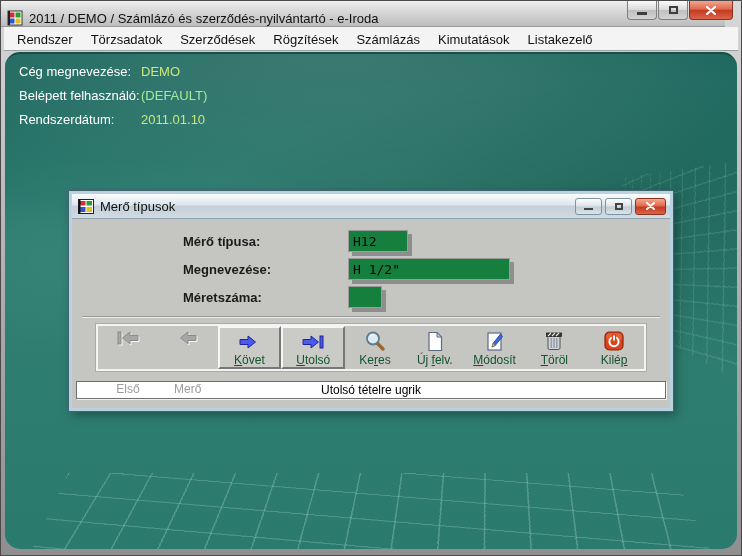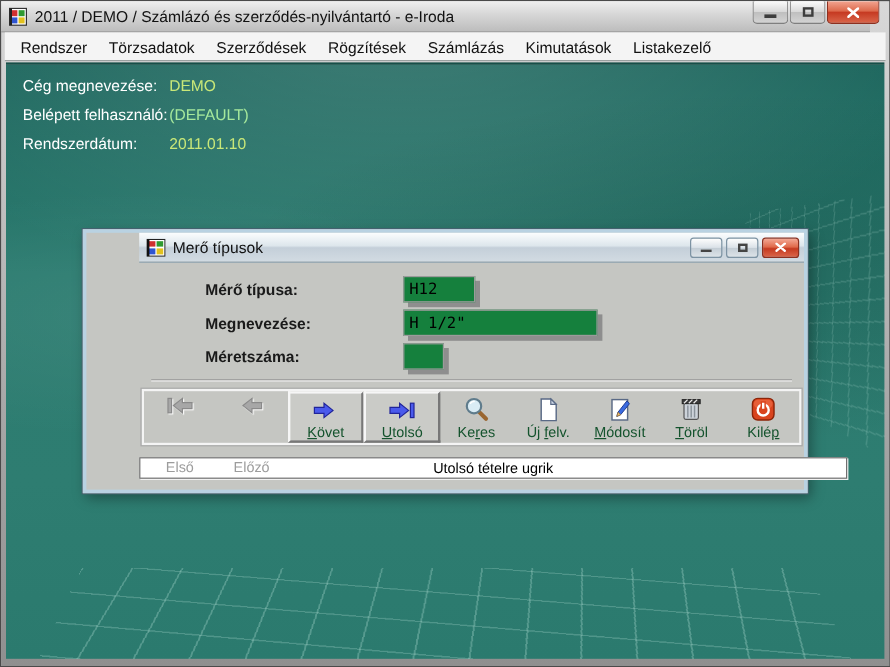--- a/index.html
+++ b/index.html
@@ -4,21 +4,21 @@
 <style>
   * { margin:0; padding:0; box-sizing:border-box; }
   html,body { width:742px; height:556px; overflow:hidden; font-family:"Liberation Sans",sans-serif; }
 
   
   .window { position:relative; width:742px; height:556px;
     background:linear-gradient(180deg,#d8d8d8,#a8a8a8 60%,#8f8f8f);
     border:1px solid #4a4a4a; }
   .titlebar { position:absolute; top:0; left:0; right:16px; height:26px;
     background:linear-gradient(180deg,#efefef,#d6d6d6 45%,#bdbdbd);
-    border-bottom:1px solid #9a9a9a; display:flex; align-items:center; padding-left:6px; }
+    border-bottom:1px solid #9a9a9a; display:flex; align-items:flex-end; padding-left:6px; }
   .titlebar-text { font-size:13px; color:#111; margin-left:6px; white-space:nowrap; }
 
   .win-controls { position:absolute; top:0; right:8px; display:flex; gap:1px; z-index:30; }
   .wc-btn { width:30px; height:19px; border:1px solid #7f7f7f; border-top:none;
     border-radius:0 0 4px 4px; background:linear-gradient(180deg,#fbfbfb,#d9d9d9 48%,#bfbfbf 52%,#d3d3d3);
     display:flex; align-items:center; justify-content:center; }
   .wc-btn.close { width:44px; background:linear-gradient(180deg,#f2a490,#dd6a4d 45%,#c63a22 52%,#d9654a); border-color:#8c3020; }
   .glyph-min { width:10px; height:3px; background:#3d3d3d; margin-top:6px; }
   .glyph-max { width:9px; height:8px; border:2px solid #3d3d3d; background:transparent; }
 
@@ -26,55 +26,55 @@
     background:#f4f4f4; border-bottom:1px solid #9aa0a0; display:flex; align-items:flex-end; padding-left:4px; }
   .menu-item { font-size:13px; color:#111; padding:3px 9px; cursor:default; }
 
   
   .client { position:absolute; top:51px; left:4px; right:4px; bottom:6px; overflow:hidden;
     background:
       radial-gradient(120% 95% at 45% -12%, rgba(255,255,255,0.17), rgba(255,255,255,0) 55%),
       radial-gradient(90% 45% at 85% 34%, rgba(0,35,30,0.22), transparent 65%),
       radial-gradient(70% 35% at 15% 42%, rgba(255,255,255,0.06), transparent 60%),
       linear-gradient(180deg,#1b655c 0%, #2c7c70 35%, #2e7d71 70%, #2b7a6e 100%);
-    border-top:2px solid #164f48; }
+    border-top:2px solid #164f48;border-radius:15px; }
   .bg-grid { position:absolute; left:-8%; right:-8%; top:56%; height:80%; pointer-events:none;
     background:
       repeating-linear-gradient(97deg, rgba(175,220,210,0.32) 0 2px, transparent 2px 58px),
       repeating-linear-gradient(7deg,  rgba(175,220,210,0.28) 0 2px, transparent 2px 50px);
     transform:perspective(430px) rotateX(26deg); transform-origin:50% 100%; }
   .bg-mesh { position:absolute; right:-28px; top:118px; width:190px; height:170px; pointer-events:none; opacity:.5;
     background:
       repeating-linear-gradient(82deg, rgba(195,235,225,0.35) 0 1px, transparent 1px 15px),
       repeating-linear-gradient(-12deg, rgba(195,235,225,0.35) 0 1px, transparent 1px 15px);
     transform:perspective(220px) rotateY(-42deg) rotateZ(9deg); }
 
   
   .info { position:absolute; top:10px; left:14px; }
   .info-row { display:flex; margin-bottom:9px; font-size:13px; }
   .info-label { color:#ffffff; width:122px; }
   .info-value { font-weight:normal; }
 
   
   .dialog { position:absolute; left:64px; top:137px; width:604px; height:220px;
-    border:3px solid #b9d2e2; box-shadow:0 0 0 1px #44616e, 3px 4px 10px rgba(0,0,0,0.35); background:#c5c6c2;padding-left:44px; }
+    border:3px solid #b9d2e2; box-shadow:0 0 0 1px #44616e, 3px 4px 10px rgba(0,0,0,0.35); background:#c5c6c2; }
   .dlg-titlebar { height:25px; background:linear-gradient(180deg,#fbfdfe,#dde6ec 45%,#c4cfd9 52%,#d2dbe2);
     border-bottom:1px solid #8fa3b0; display:flex; align-items:center; padding:0 4px 0 6px; }
   .dlg-title { font-size:13px; color:#111; margin-left:6px; flex:1; }
   .dlg-controls { display:flex; gap:3px; }
   .dc-btn { width:27px; height:17px; border:1px solid #7d93a3; border-radius:3px;
     background:linear-gradient(180deg,#fdfdfd,#dbe2e8 48%,#c3cdd5 52%,#dde3e8);
     display:flex; align-items:center; justify-content:center; }
   .dc-btn.close { width:31px; background:linear-gradient(180deg,#f3a894,#e06a4b 45%,#c53a20 55%,#da6549); border-color:#8c3020; }
   .dc-min { width:9px; height:2px; background:#444; margin-top:5px; }
   .dc-restore { width:8px; height:7px; border:2px solid #444; }
 
   .dlg-body { position:relative; height:192px; padding-top:11px; }
   .field-row { display:flex; align-items:center; height:22px; margin-bottom:6px; }
-  .field-label { font-size:13px; font-weight:bold; color:#1a1a1a; width:165px; margin-left:55px; }
+  .field-label { font-size:13px; font-weight:bold; color:#1a1a1a; width:165px; margin-left:111px; }
   .field-input { height:22px; border:1px solid #9b9b9b; background:#15803d;
     font-family:"DejaVu Sans Mono",monospace; font-size:13px; padding:0 4px;
     box-shadow:4px 4px 0 #8e8e8e; outline:none; }
   .w-sm { width:60px; } .w-lg { width:162px; } .w-xs { width:34px; }
 
   .separator { margin:8px 10px 6px 10px; border-top:1px solid #9a9a9a; border-bottom:1px solid #ececec; height:0; }
 
   .toolbar { width:550px; height:47px; margin:0 auto; border:2px solid #f4f4f4; outline:1px solid #aaaaaa;
     display:flex; align-items:stretch; background:#c5c6c2; }
   .tb-btn { flex:1; display:flex; flex-direction:column; align-items:center; justify-content:flex-start;
@@ -201,21 +201,21 @@
             </span>
             <span class="tb-label">Első</span>
           </div>
 
           <div class="tb-btn disabled">
             <span class="tb-icon">
               <svg width="26" height="16" viewBox="0 0 26 16">
                 <path d="M21 5.5 H13 V2 L5.5 8 L13 14 V10.5 H21 Z" fill="#a7a7a7" stroke="#8a8a8a" stroke-width="1"></path>
               </svg>
             </span>
-            <span class="tb-label">Előző</span>
+            <span class="tb-label">Merő</span>
           </div>
 
           <div class="tb-btn raised">
             <span class="tb-icon">
               <svg width="26" height="16" viewBox="0 0 26 16">
                 <path d="M4 5.5 H12 V2 L19.5 8 L12 14 V10.5 H4 Z" fill="#4a5aec" stroke="#20249a" stroke-width="1"></path>
               </svg>
             </span>
             <span class="tb-label"><u>K</u>övet</span>
           </div>

